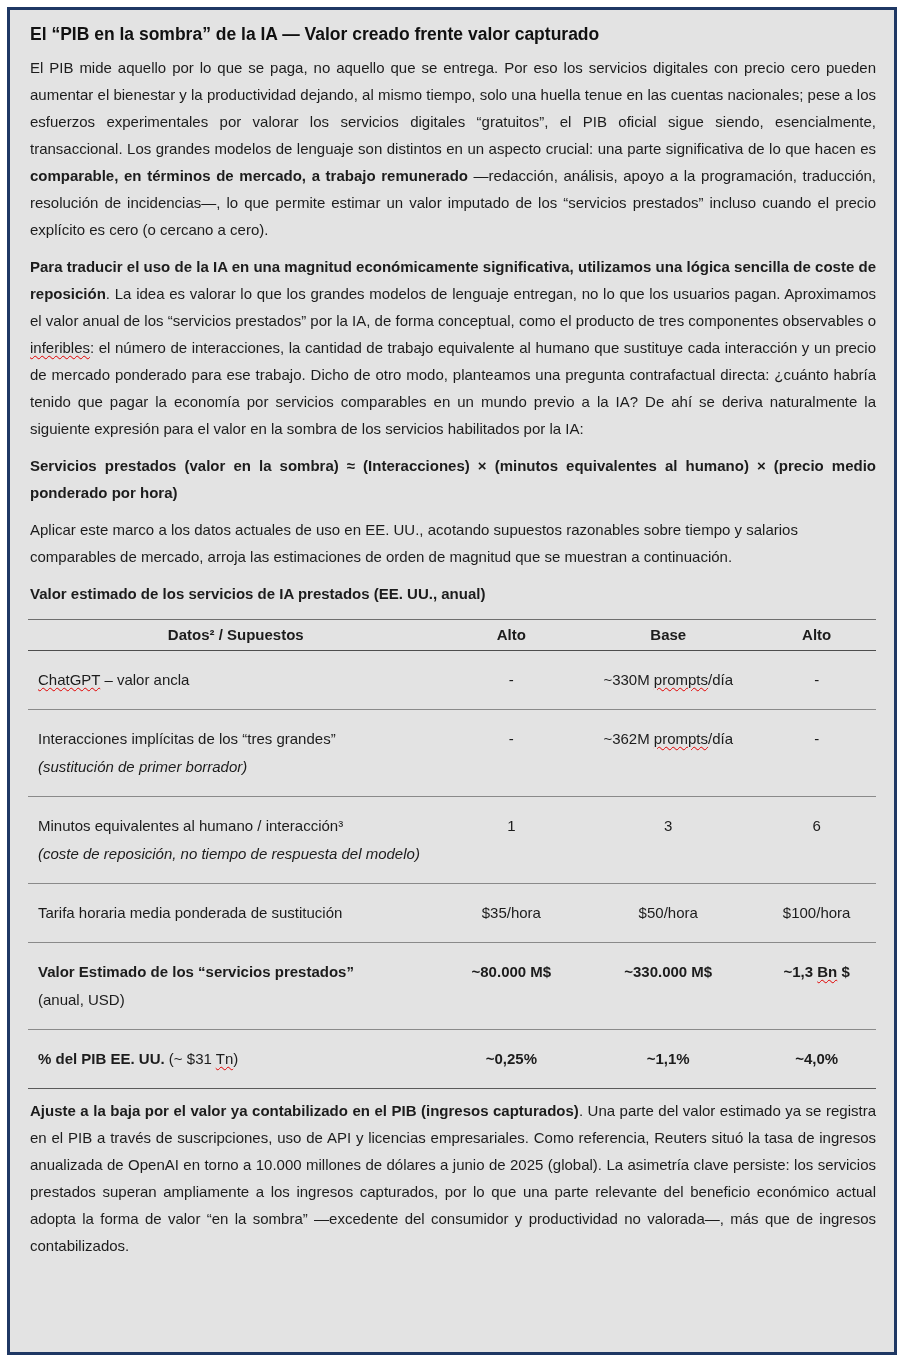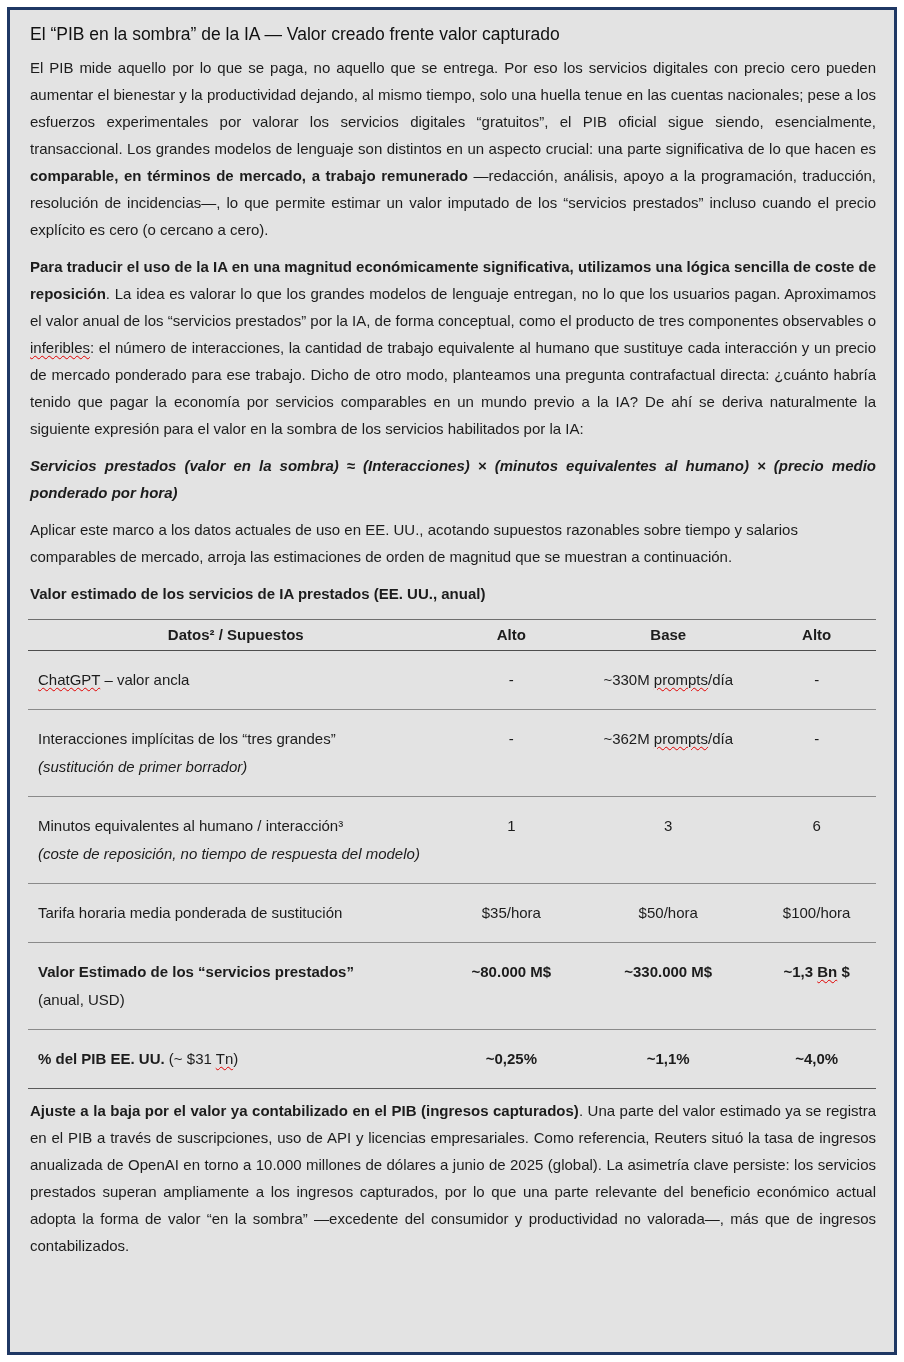--- a/index.html
+++ b/index.html
@@ -12,33 +12,32 @@
     background: #e3e3e3;
     padding: 4px 18px 4px 18px;
     overflow: hidden;
     font-family: "Liberation Sans", "DejaVu Sans", sans-serif;
     color: #1c1c1c;
     font-size: 15px;
     line-height: 27px;
   }
   .title {
     font-size: 17.5px;
-    font-weight: 400;
+    font-weight: 700;
     margin: 8px 0 8px 2px;
     line-height: 24px;
     color: #111111;
   }
   p.body {
     margin: 0 0 10px 2px;
     text-align: justify;
   }
   p.ragged { text-align: left; }
   p.formula {
     font-weight: 700;
-    font-style: italic;
   }
   .table-title {
     font-weight: 700;
     margin: 2px 0 12px 2px;
   }
   b { font-weight: 700; }
   .sq {
     text-decoration-line: underline;
     text-decoration-style: wavy;
     text-decoration-color: #e00000;

